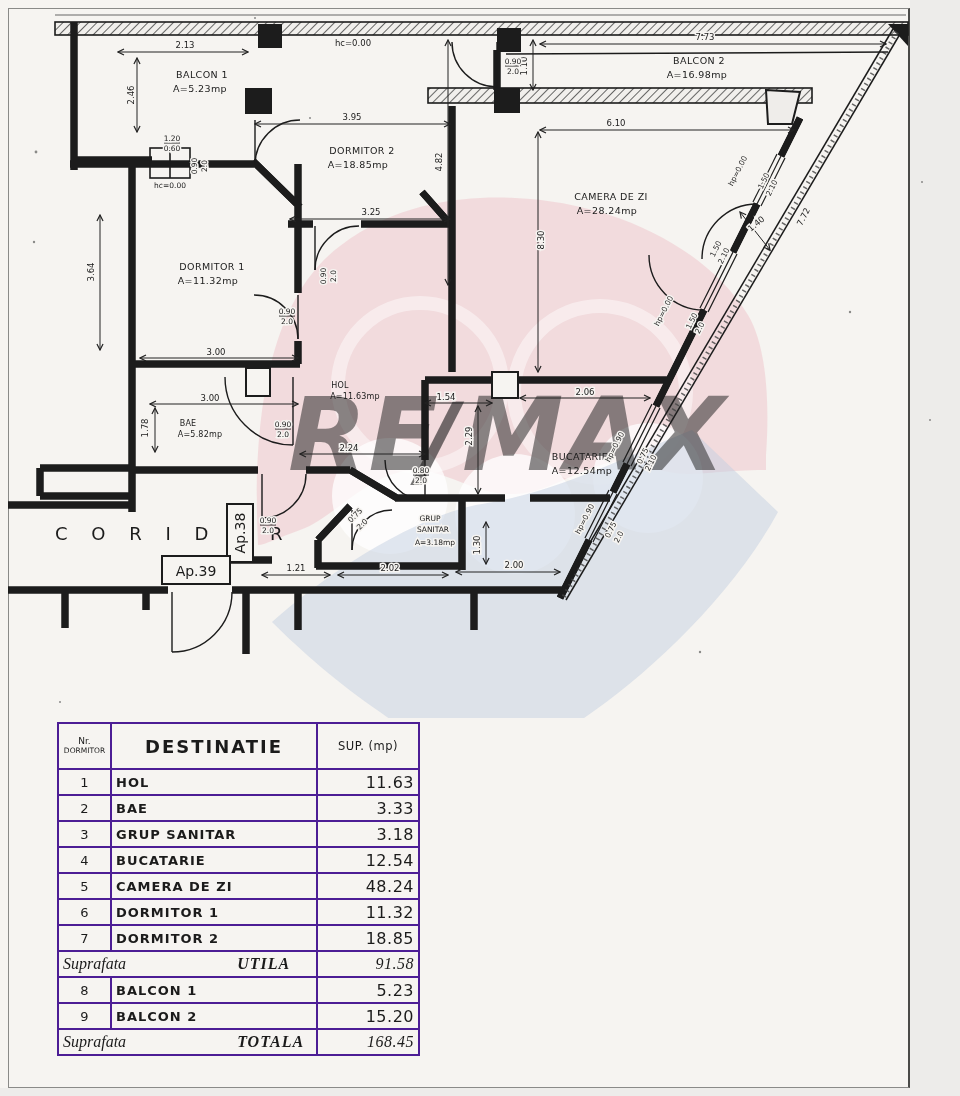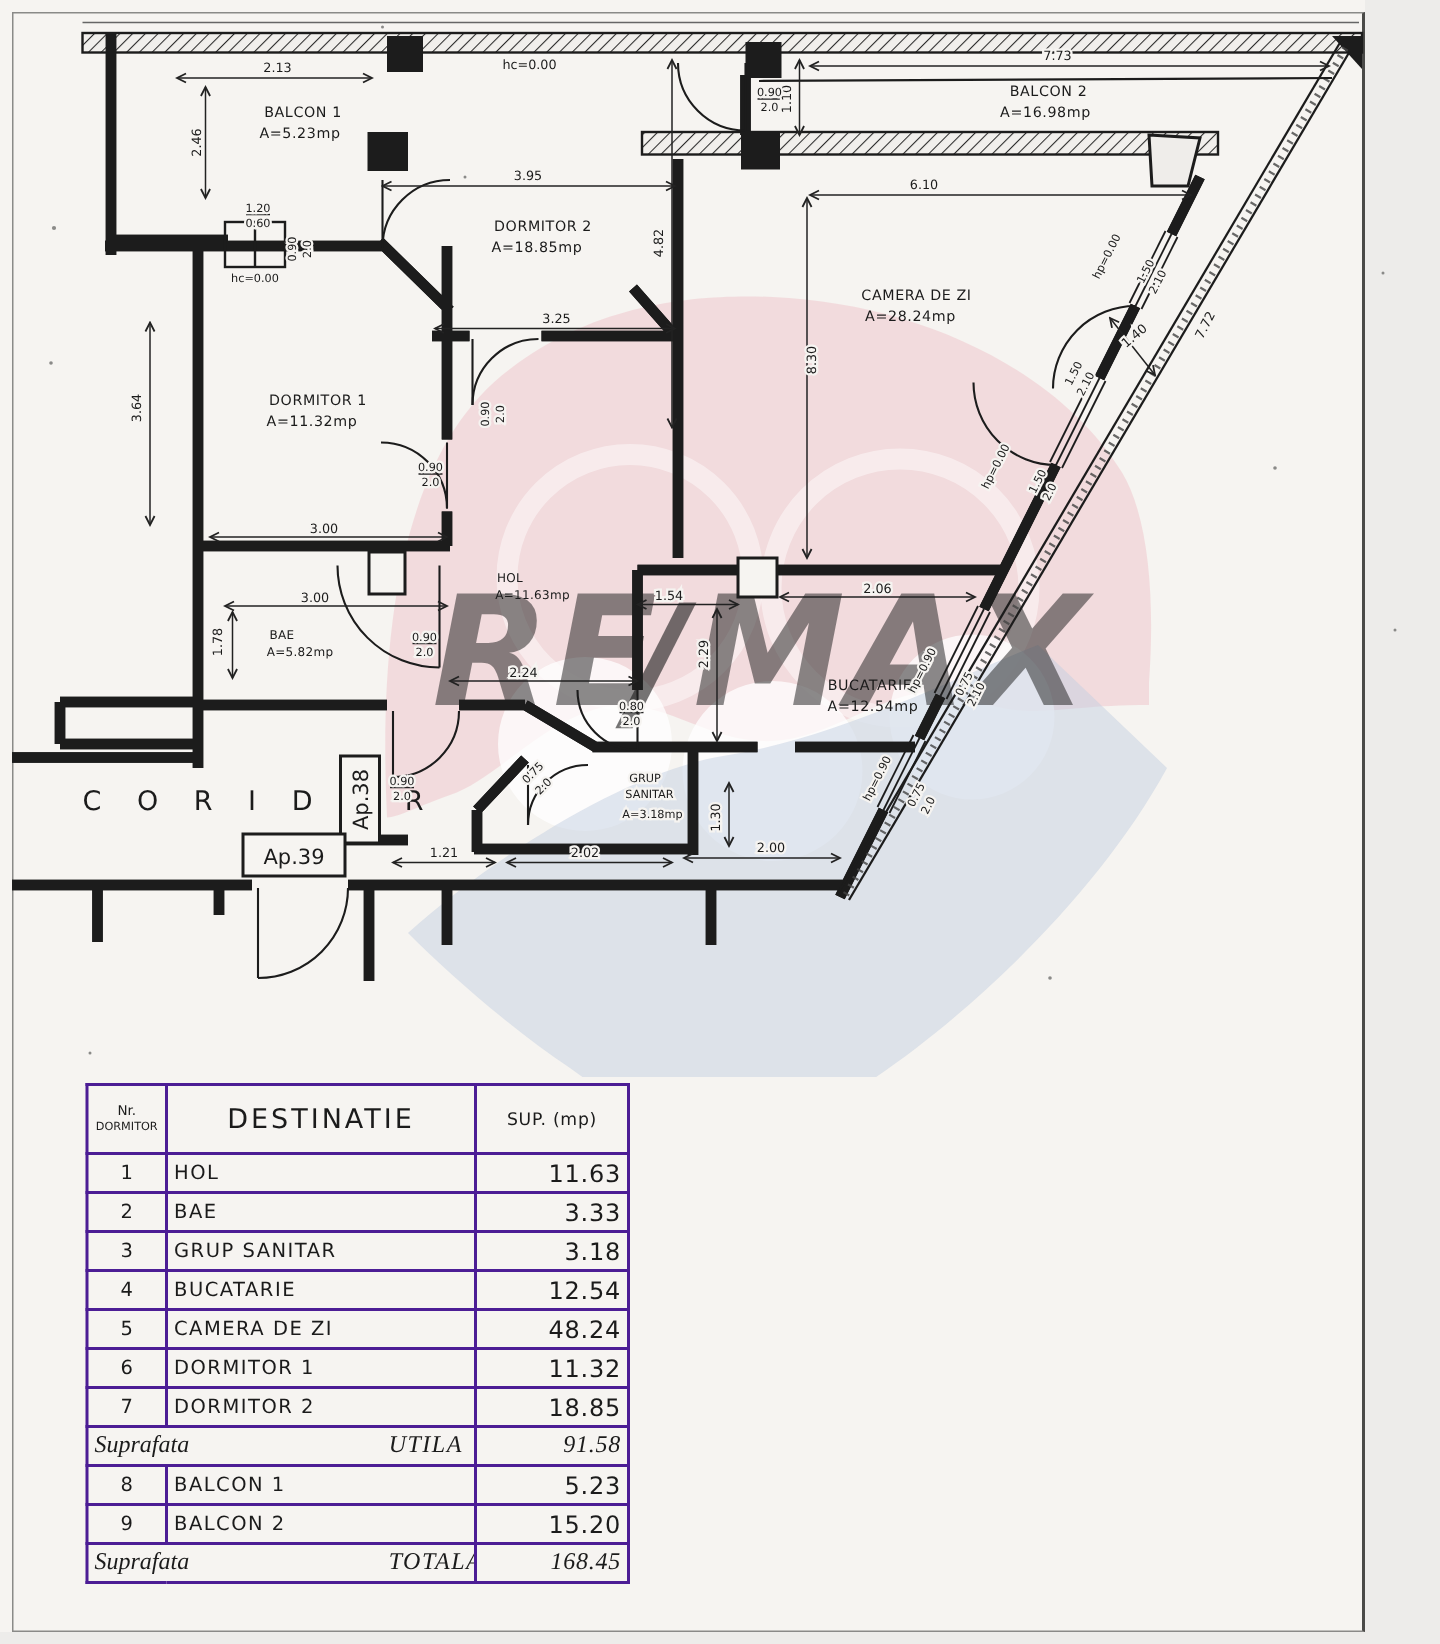--- a/index.html
+++ b/index.html
@@ -17,28 +17,28 @@
   .tiny{font-size:7.5px;text-anchor:middle;paint-order:stroke;stroke:#f6f4f1;stroke-width:3px;}
   .coridor{font-size:18px;letter-spacing:9px;font-weight:500;}
   .apbox{font-size:14px;text-anchor:middle;}
   .wm-txt{font-size:102px;font-style:italic;font-weight:bold;letter-spacing:2px;}
   
   #areatable{position:absolute;left:57px;top:722px;width:339px;border-collapse:collapse;
              table-layout:fixed;background:transparent;}
   #areatable td{border:2px solid #4c1d95;padding:0 4px;height:24px;overflow:hidden;white-space:nowrap;}
   #areatable .hdr{height:46px;}
   .c-nr{width:43px;text-align:center;font-size:13px;}
-  .c-dest{width:196px;font-size:13px;letter-spacing:1px;padding-left:8px;}
+  .c-dest{width:196px;font-size:13px;letter-spacing:1px;padding-left:8px;font-weight:bold;}
   .c-sup{width:92px;text-align:right;font-size:16px;letter-spacing:.5px;}
   .h-nr{font-size:9px;line-height:10px;text-align:center;}
   .h-dest{font-size:18px;letter-spacing:2px;text-align:center;}
   .h-sup{font-size:11.5px;text-align:center;}
   .sumrow td{font-family:"Liberation Serif",serif;font-style:italic;font-size:16px;}
   .sumlbl{display:flex;gap:32px;}
-  .sumlbl .s2{margin-left:101px;font-weight:normal;letter-spacing:1px;}
+  .sumlbl .s2{margin-left:79px;font-weight:bold;letter-spacing:1px;}
 </style>
 </head>
 <body>
 
 <div id="page">
   <div id="rightstrip"></div>
   <div id="bottomstrip"></div>
   <div id="frame"></div>
 
   <svg width="960" height="718" viewBox="0 0 960 718">

